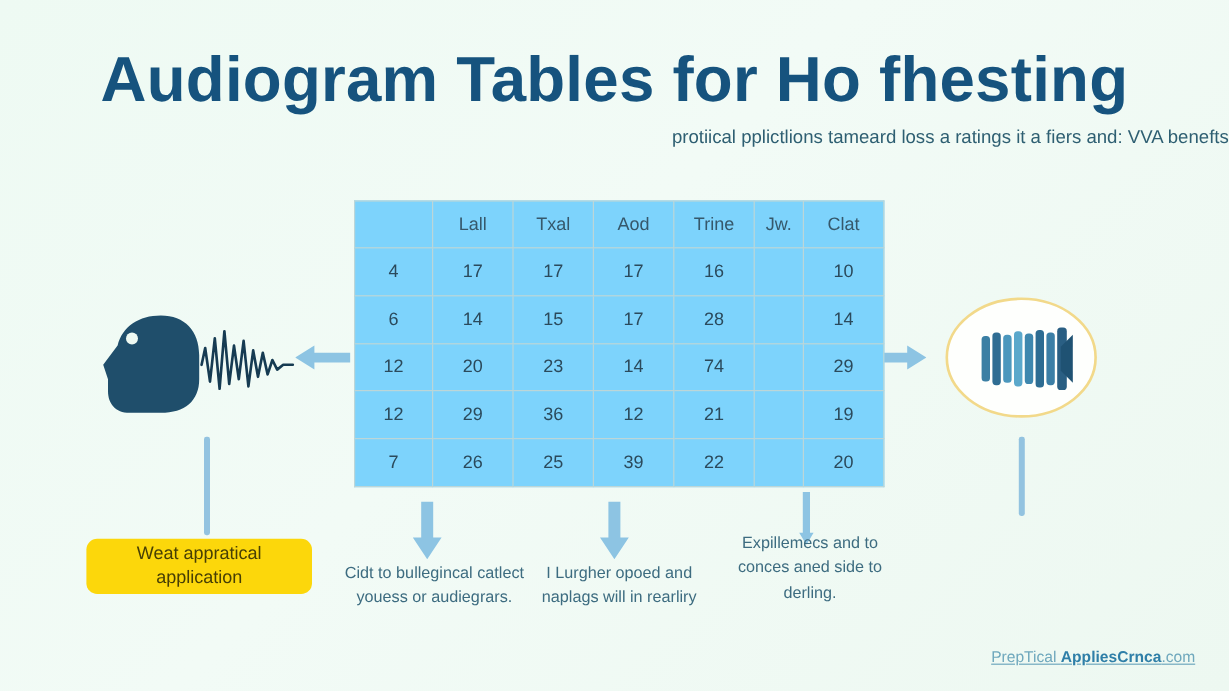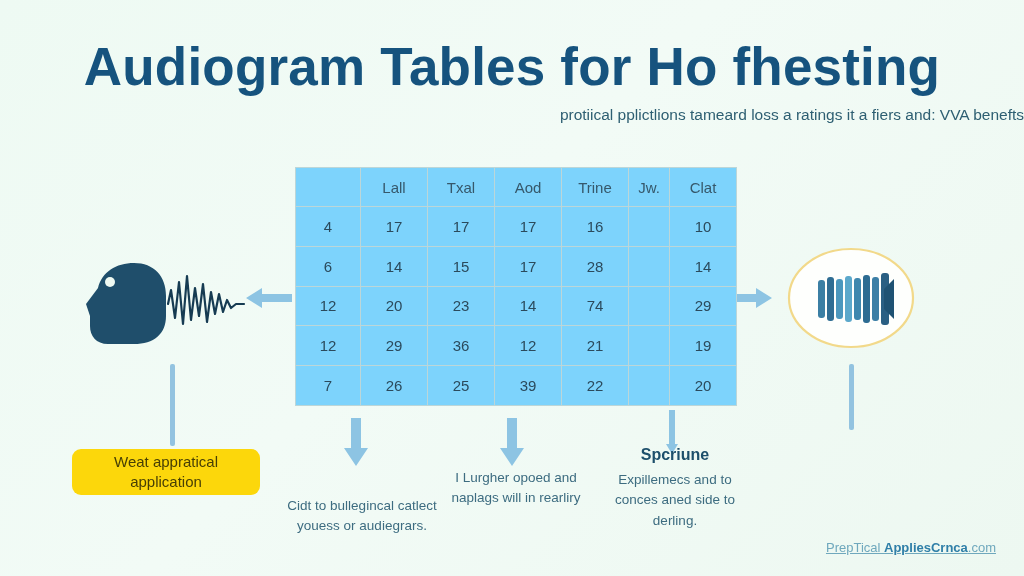--- a/index.html
+++ b/index.html
@@ -161,21 +161,21 @@
   }
   .note-heading {
     display: block;
     font-size: 16px;
     font-weight: bold;
     color: #1d4f6b;
     margin-bottom: 3px;
   }
   .note-body { display: block; }
 
-  #note-col-1 { left: 282px; top: 465px; width: 160px; margin-top: 28px; }
+  #note-col-1 { left: 282px; top: 465px; width: 160px; }
   #note-col-2 { left: 442px; top: 465px; width: 148px; }
   #note-col-3 { left: 600px; top: 443px; width: 150px; }
   #note-col-4 { left: 750px; top: 443px; width: 186px; }
 
   
   #footer-brand {
     position: absolute;
     right: 28px;
     top: 540px;
     font-size: 13px;
@@ -323,21 +323,20 @@
     <span class="note-heading"></span>
     <span class="note-body">Cidt to bullegincal catlect youess or audiegrars.</span>
   </div>
 
   <div id="note-col-2" class="note-col">
     <span class="note-heading"></span>
     <span class="note-body">I Lurgher opoed and naplags will in rearliry</span>
   </div>
 
   <div id="note-col-3" class="note-col">
-    <span class="note-heading">Spcriune</span>
     <span class="note-body">Expillemecs and to conces aned side to derling.</span>
   </div>
 
 
   <div id="footer-brand">
     <span>PrepTical </span><span class="brand-strong">AppliesCrnca</span><span>.com</span>
   </div>
 
 </div>
 

